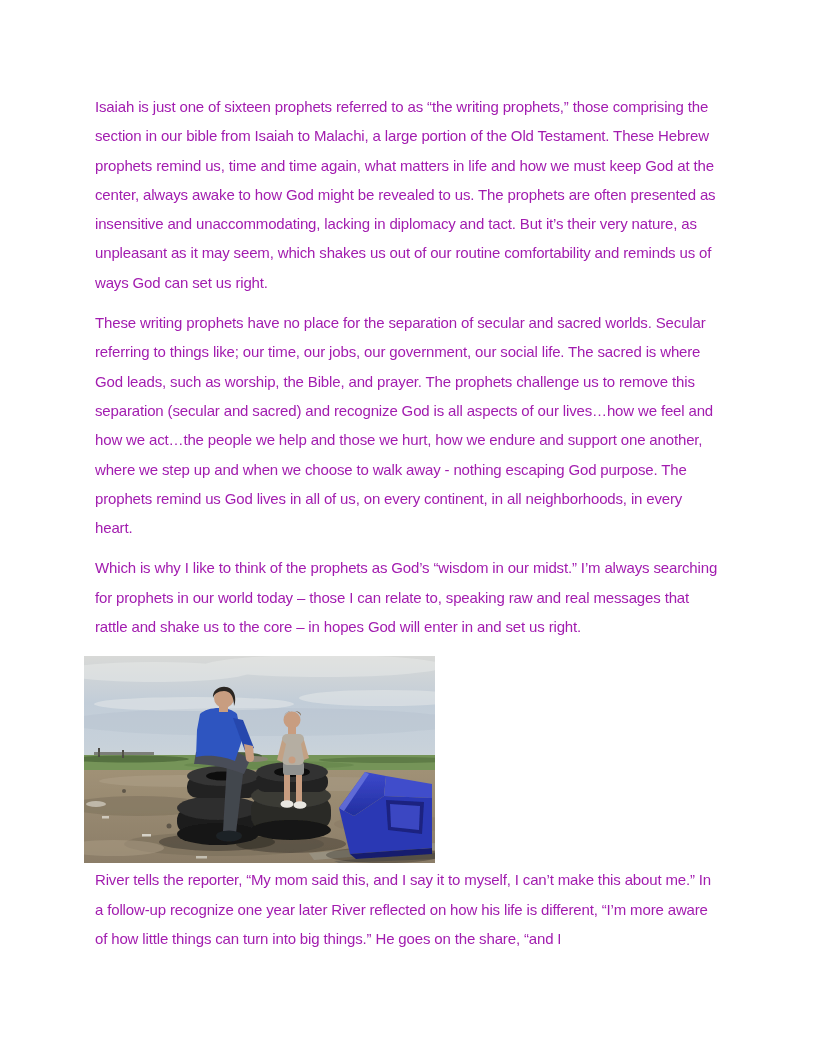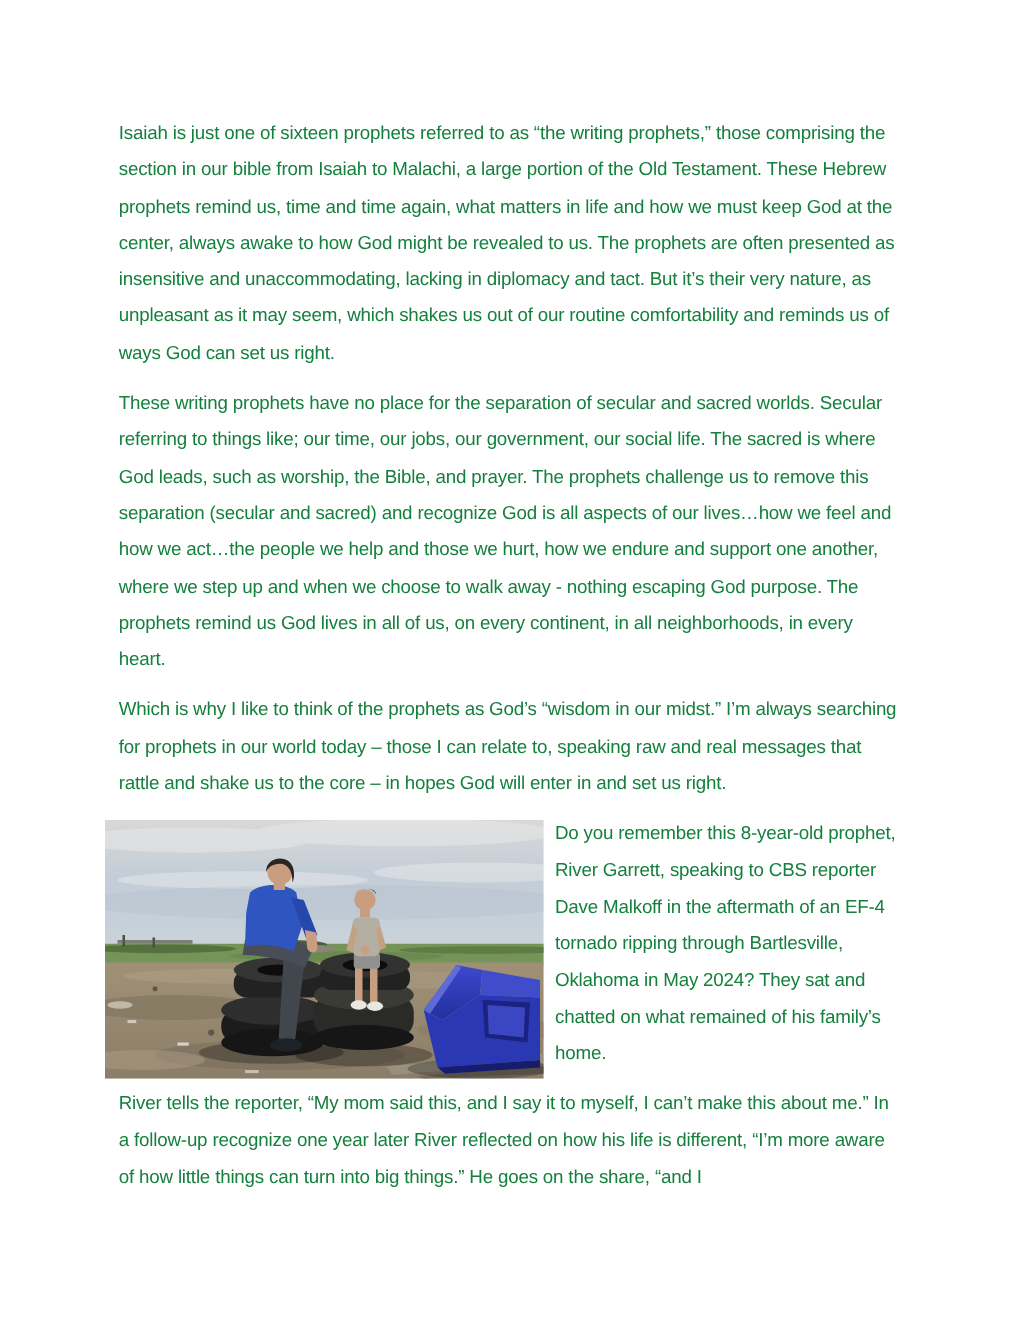--- a/index.html
+++ b/index.html
@@ -12,21 +12,21 @@
     font-family: "Liberation Sans", "DejaVu Sans", sans-serif;
   }
   .content {
     position: absolute;
     left: 95px;
     top: 92px;
     width: 627px;
     font-size: 15px;
     line-height: 29.3px;
     letter-spacing: -0.15px;
-    color: #15803d;
+    color: #a21caf;
     text-align: left;
   }
   .content p { margin: 0 0 11px 0; }
   .para-last { clear: both; }
   figure.inline-photo {
     float: left;
     width: 351px;
     height: 207px;
     margin: 4px 9px 2px -11px;
     padding: 0;
@@ -169,19 +169,19 @@
               <polygon points="255,152 281,116 302,120 300,140 270,160" fill="url(#blueG)"></polygon>
               <polygon points="300,140 302,120 348,128 348,142" fill="#3f4ecb"></polygon>
               <polygon points="255,152 270,160 300,140 348,142 348,192 266,198" fill="#2a38b4"></polygon>
               <polygon points="302,144 340,146 338,178 304,174" fill="#1a2380"></polygon>
               <polygon points="306,148 336,150 335,174 307,171" fill="#3a47c2"></polygon>
               <polygon points="255,152 281,116 285,118 260,155" fill="#6b77dd" opacity="0.8"></polygon>
               <polygon points="266,198 348,192 348,198 272,203" fill="#141c6e"></polygon>
             </g>
           </g>
         </svg>
-      </figure><span>Do you remember this 8-year-old prophet, River Garrett, speaking to CBS reporter Dave Malkoff in the aftermath of an EF-4 tornado ripping through Bartlesville, Oklahoma in May 2024? They sat and chatted on what remained of his family’s home.</span>
+      </figure>
     <p></p>
 
     <p class="para-last">River tells the reporter, “My mom said this, and I say it to myself, I can’t make this about me.” In a follow-up recognize one year later River reflected on how his life is different, “I’m more aware of how little things can turn into big things.” He goes on the share, “and I</p>
 
   </div>
 </div>
 
 </body></html>

